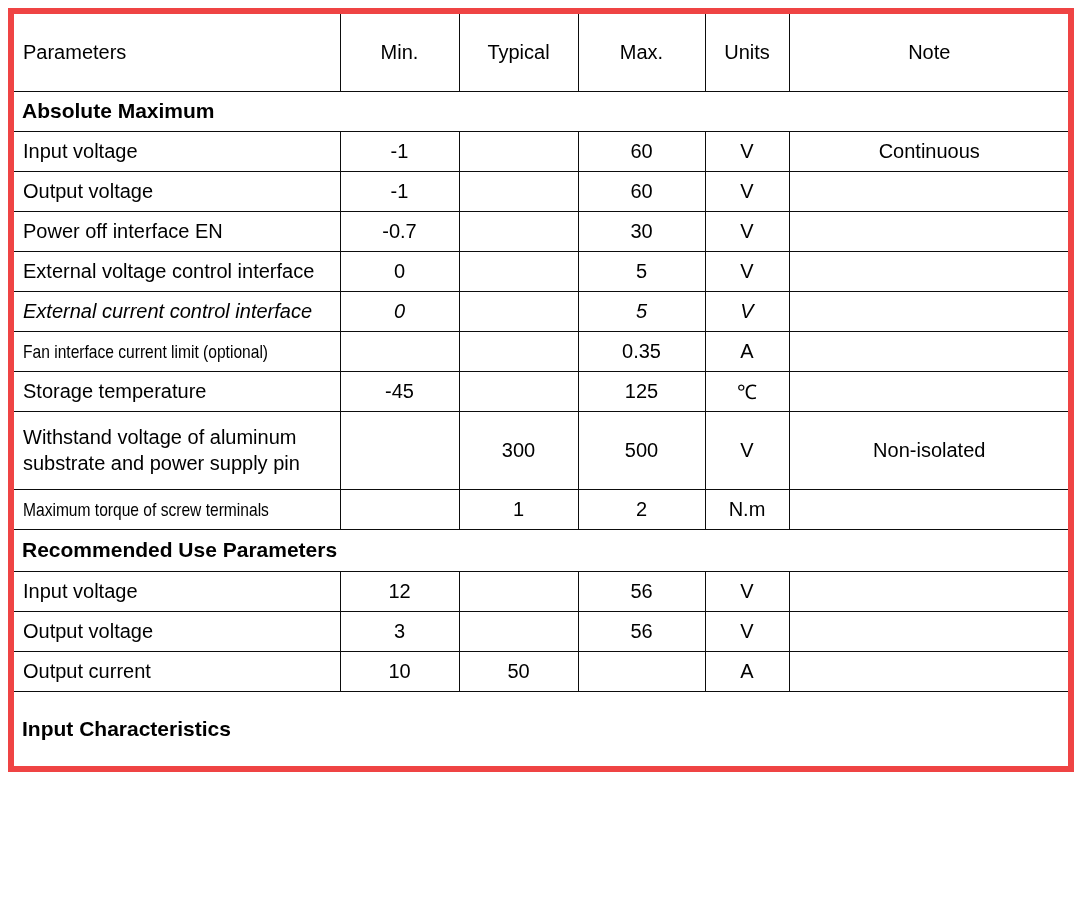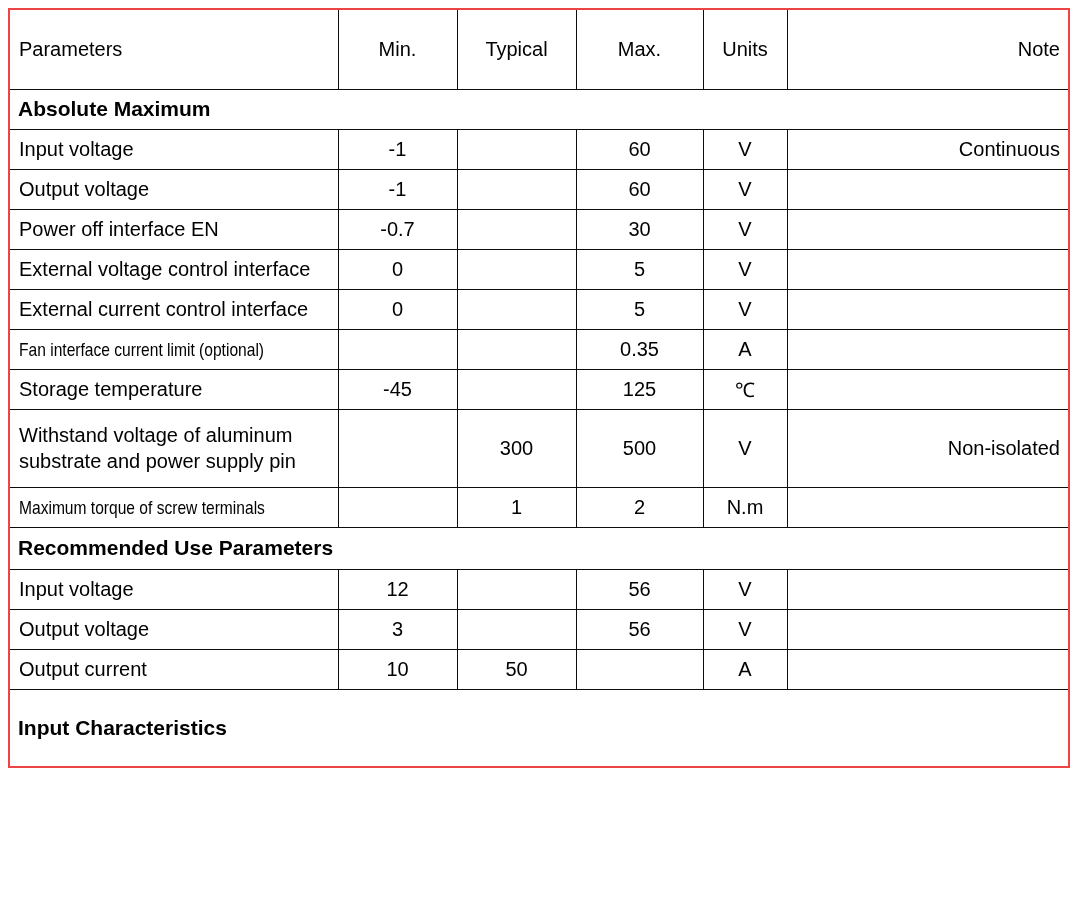--- a/index.html
+++ b/index.html
@@ -17,38 +17,38 @@
     width: 1076px;
     height: 900px;
   }
   table.spec {
     position: absolute;
     left: 8px;
     top: 8px;
     width: 1060px;
     border-collapse: collapse;
     table-layout: fixed;
-    border: 2px solid #ef4444;
+    border: 6px solid #ef4444;
   }
   td, th {
     border: 1px solid #0d0d0d;
     padding: 0 8px;
     font-size: 20px;
     font-weight: normal;
     vertical-align: middle;
     overflow: hidden;
     background: #ffffff;
   }
   thead th { height: 80px; }
   th.c-param, td.c-param { text-align: left; padding-left: 9px; }
   th.c-min, td.c-min,
   th.c-typical, td.c-typical,
   th.c-max, td.c-max,
   th.c-units, td.c-units { text-align: center; }
-  th.c-note, td.c-note { text-align: right; padding-left: 9px; }
+  th.c-note, td.c-note { text-align: center; padding-left: 9px; }
   td.section {
     font-weight: bold;
     font-size: 21px;
     text-align: left;
   }
   .condensed {
     display: inline-block;
     white-space: nowrap;
     font-size: 19px;
     transform: scaleX(0.82);
@@ -112,21 +112,21 @@
           <td class="c-note"></td>
         </tr>
         <tr style="height: 40px;">
           <td class="c-param">External voltage control interface</td>
           <td class="c-min">0</td>
           <td class="c-typical"></td>
           <td class="c-max">5</td>
           <td class="c-units">V</td>
           <td class="c-note"></td>
         </tr>
-        <tr style="height: 40px;">
+        <tr style="height: 40px; font-style: italic;">
           <td class="c-param">External current control interface</td>
           <td class="c-min">0</td>
           <td class="c-typical"></td>
           <td class="c-max">5</td>
           <td class="c-units">V</td>
           <td class="c-note"></td>
         </tr>
         <tr style="height: 40px;">
           <td class="c-param"><span class="condensed">Fan interface current limit (optional)</span></td>
           <td class="c-min"></td>

